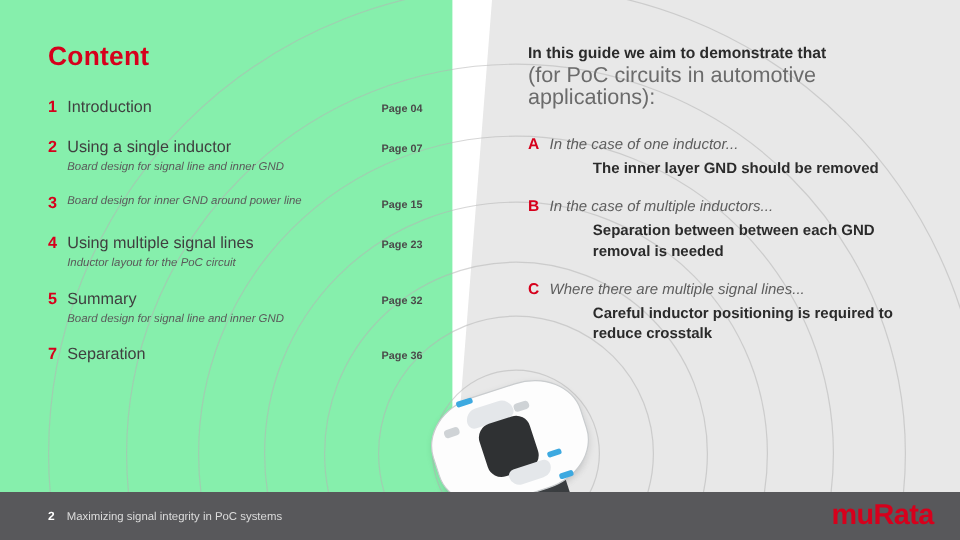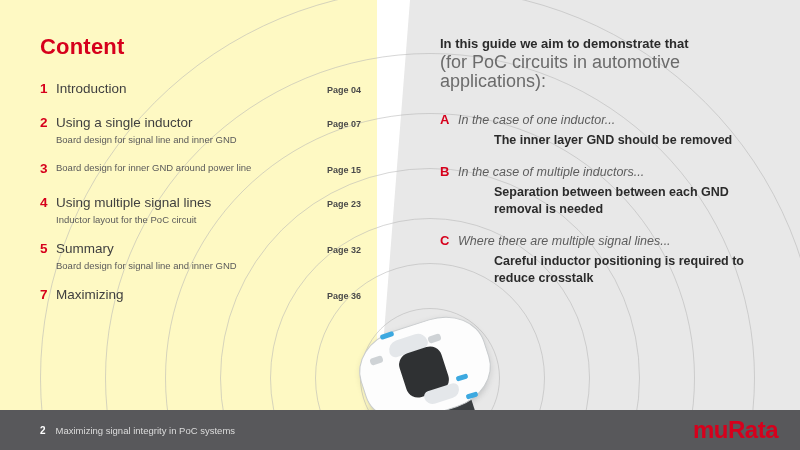--- a/index.html
+++ b/index.html
@@ -5,21 +5,21 @@
   * { box-sizing: border-box; margin: 0; padding: 0; }
   html, body {
     width: 800px; height: 450px;
     font-family: "Liberation Sans", sans-serif;
     background: #ffffff;
     overflow: hidden;
   }
   .slide {
     position: relative;
     width: 800px; height: 450px;
-    background: #fef9c3;
+    background: #86efac;
     overflow: hidden;
     padding-left: 12px;
   }
   
   .right-panel {
     position: absolute;
     top: 0; right: 0;
     width: 395px; height: 410px;
     background: #e8e8e8;
   }
@@ -81,26 +81,27 @@
   }
   .toc-text { flex: 1 1 auto; }
   .toc-label {
     color: #3f3f3f;
     font-size: 13.5px;
     line-height: 18px;
   }
   .toc-sub {
     color: #5a5a5a;
     font-size: 9.5px;
+    font-style: italic;
     line-height: 13px;
     margin-top: 1px;
   }
   .toc-page {
     flex: 0 0 56px;
-    text-align: center;
+    text-align: left;
     color: #4a4a4a;
     font-size: 9px;
     font-weight: bold;
     line-height: 20px;
     padding-left: 4px;
   }
 
   
   .outline-block {
     position: absolute;
@@ -312,21 +313,21 @@
       <div class="toc-text">
         <div class="toc-label">Summary</div>
         <div class="toc-sub">Board design for signal line and inner GND</div>
       </div>
       <div class="toc-page">Page 32</div>
     </div>
 
     <div class="toc-row" style="margin-top:6px;">
       <div class="toc-num">7</div>
       <div class="toc-text">
-        <div class="toc-label">Maximizing</div>
+        <div class="toc-label">Separation</div>
       </div>
       <div class="toc-page">Page 36</div>
     </div>
   </div>
 
   <div class="outline-block">
     <div class="outline-intro-bold">In this guide we aim to demonstrate that</div>
     <div class="outline-intro-light">(for PoC circuits in automotive applications):</div>
 
     <div class="outline-row">

